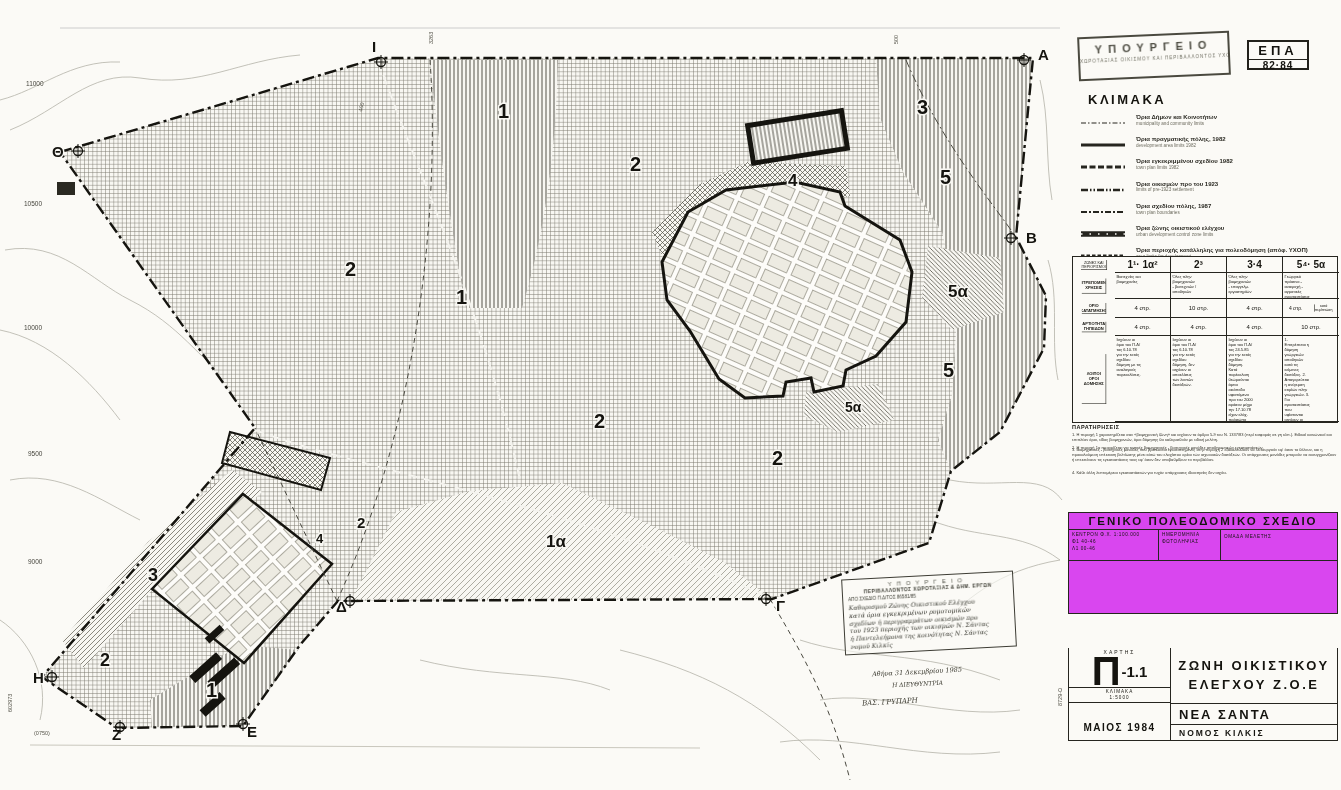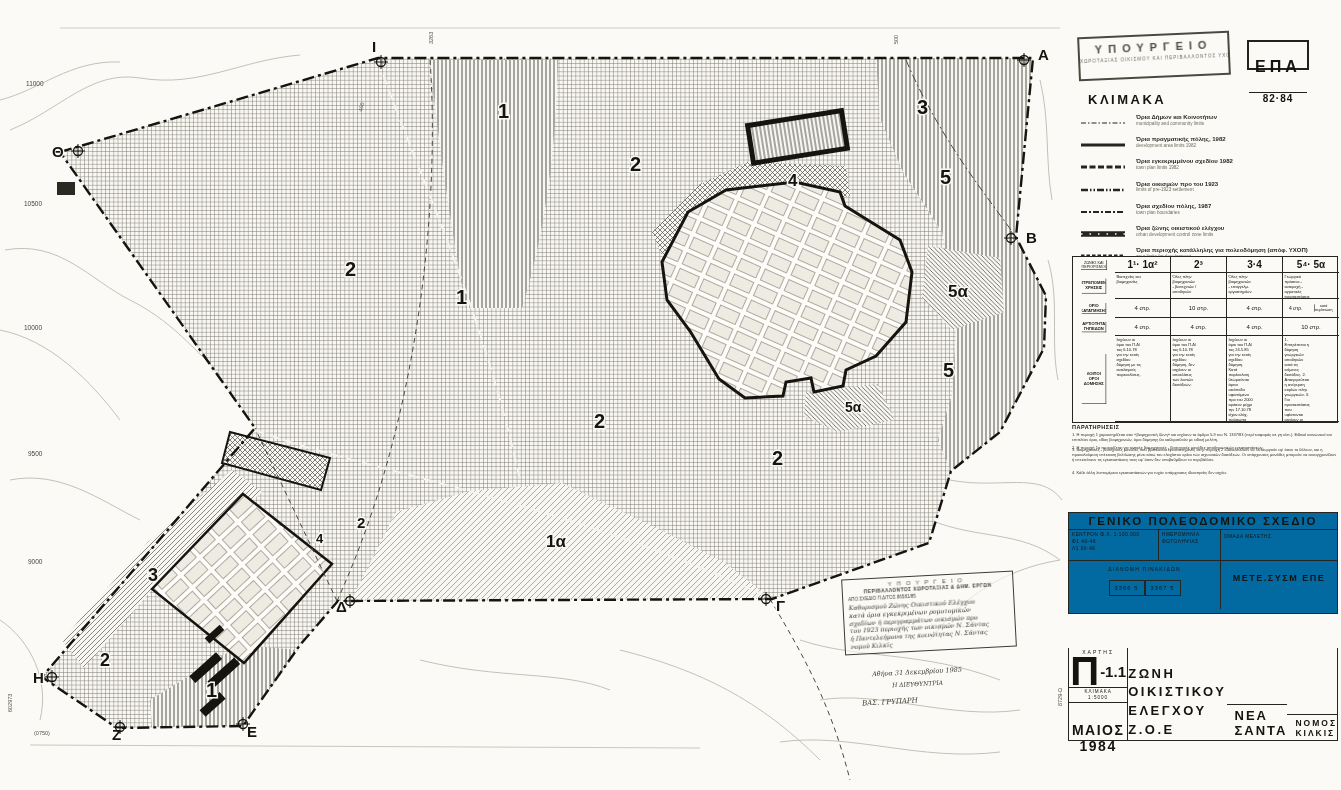--- a/index.html
+++ b/index.html
@@ -7,21 +7,21 @@
          font-family:"Liberation Sans",sans-serif;color:#15140f;}
   .pos{position:absolute;}
   svg text{font-family:"Liberation Sans",sans-serif;}
   
   .stampM{position:absolute;left:1078px;top:34px;width:152px;height:44px;border:2px solid #4a493f;
           transform:rotate(-2.5deg);box-sizing:border-box;text-align:center;filter:blur(.25px);}
   .stampM .l1{font-weight:bold;font-size:11px;letter-spacing:6px;color:#4d4c42;margin-top:5px;}
   .stampM .l2{font-size:4.5px;letter-spacing:1px;color:#6d6c5f;margin-top:3px;white-space:nowrap;overflow:hidden;}
   .epa{position:absolute;left:1247px;top:40px;width:62px;height:30px;border:2.5px solid #22211b;
        box-sizing:border-box;text-align:center;background:#fbfaf6;}
-  .epa .a{font-weight:bold;font-size:16px;letter-spacing:4px;border-bottom:1.5px solid #22211b;padding:16px 0;}
+  .epa .a{font-weight:bold;font-size:13px;letter-spacing:4px;border-bottom:1.5px solid #22211b;padding:1px 0;}
   .epa .b{font-weight:bold;font-size:10px;letter-spacing:1px;padding-top:0px;}
   
   .legTitle{position:absolute;left:1088px;top:92px;font-weight:bold;font-size:13px;letter-spacing:2.5px;}
   .legend{position:absolute;left:1080px;top:114px;width:256px;}
   .leg-row{display:flex;align-items:flex-start;margin-bottom:3.2px;}
   .leg-sym{width:48px;flex:0 0 48px;margin-top:1px;}
   .leg-txt{margin-left:8px;line-height:1.15;}
   .leg-gr{font-size:6px;font-weight:bold;color:#2a2922;white-space:nowrap;}
   .leg-en{font-size:4.6px;color:#6e6d60;white-space:nowrap;}
   
@@ -38,21 +38,21 @@
   .zc-split{display:flex;width:100%;height:100%;}
   .zc-split span{flex:1;display:flex;align-items:center;justify-content:center;font-size:5px;}
   .zc-split span+span{border-left:1px solid #26251f;font-size:6px;transform:scale(.6);}
   .zc-long{align-items:flex-start !important;justify-content:flex-start !important;text-align:left !important;}
   .micro{font-size:8px;transform:scale(.5);transform-origin:0 0;width:196%;line-height:1.25;padding:3px;}
   
   .notes{position:absolute;left:1072px;top:424px;width:266px;}
   .notes h4{margin:0 0 2px 0;font-size:5.5px;letter-spacing:.5px;}
   .note-it{font-size:8px;transform:scale(.5);transform-origin:0 0;width:200%;line-height:1.3;color:#33322a;margin-bottom:-8px;}
   
-  .gps{position:absolute;left:1068px;top:512px;width:270px;height:102px;border:1.6px solid #26251f;box-sizing:border-box;background:#0369a1;}
+  .gps{position:absolute;left:1068px;top:512px;width:270px;height:102px;border:1.6px solid #26251f;box-sizing:border-box;background:#d946ef;}
   .gps-title{border-bottom:1.2px solid #26251f;font-weight:bold;font-size:11.5px;letter-spacing:2px;text-align:center;padding:2px 0;}
   .gps-row2{display:flex;border-bottom:1px solid #26251f;height:30px;}
   .gps-row2>div{border-right:1px solid #26251f;padding:2px 3px;box-sizing:border-box;font-size:4.6px;letter-spacing:.6px;line-height:1.5;}
   .gps-row2>div:last-child{border-right:none;}
   .gps-c1{width:90px;} .gps-c2{width:62px;} .gps-c3{flex:1;padding-top:4px !important;}
   .gps-row3{display:flex;height:48px;}
   .gps-left{width:152px;border-right:1px solid #26251f;box-sizing:border-box;text-align:center;font-size:5px;letter-spacing:1.2px;padding-top:5px;}
   .sheetboxes{display:flex;justify-content:center;margin-top:8px;}
   .sheetboxes span{border:1px solid #26251f;font-size:5.5px;padding:4px 4px;min-width:26px;}
   .gps-right{flex:1;text-align:center;font-weight:bold;font-size:9px;letter-spacing:1.5px;padding-top:12px;}
@@ -60,22 +60,22 @@
   .tblock{position:absolute;left:1068px;top:648px;width:270px;height:114px;box-sizing:border-box;}
   .tb-bar{border:1.6px solid #26251f;font-weight:bold;font-size:9.5px;letter-spacing:1.2px;text-align:center;
           padding:3px 0;background:#fbfaf6;}
   .tb-body{display:flex;border:1.6px solid #26251f;border-top:none;height:92px;background:#fbfaf6;}
   .tb-left{width:102px;border-right:1.2px solid #26251f;display:flex;flex-direction:column;box-sizing:border-box;}
   .tb-chartis{font-size:5px;letter-spacing:2px;text-align:center;padding-top:1px;}
   .tb-code{flex:1;display:flex;align-items:center;justify-content:center;font-weight:bold;}
   .tb-code .big{font-size:40px;line-height:.8;}
   .tb-code .sm{font-size:15px;margin-left:1px;}
   .tb-scale{border-top:1px solid #26251f;text-align:center;font-size:4.6px;letter-spacing:1px;padding:1px 0;line-height:1.3;}
-  .tb-date{border-top:1px solid #26251f;text-align:center;font-weight:bold;font-size:14px;letter-spacing:1.5px;padding:19px 0;}
-  .tb-right{flex:1;display:flex;flex-direction:row;align-items:flex-end;}
+  .tb-date{border-top:1px solid #26251f;text-align:center;font-weight:bold;font-size:10px;letter-spacing:1.5px;padding:19px 0;}
+  .tb-right{flex:1;display:flex;flex-direction:column;}
   .tb-zone{flex:1;display:flex;flex-direction:column;align-items:center;justify-content:center;font-weight:bold;font-size:13px;letter-spacing:2.5px;line-height:1.45;}
   .tb-place{border-top:1px solid #26251f;font-weight:bold;font-size:13px;letter-spacing:2px;padding:3px 0 2px 8px;}
   .tb-pref{border-top:1px solid #26251f;font-weight:bold;font-size:8.5px;letter-spacing:2px;padding:3px 0 2px 8px;}
   
   .decree{position:absolute;left:843px;top:575px;width:172px;border:1.5px solid #3c3b33;transform:rotate(-3deg);
           box-sizing:border-box;padding:3px 5px;background:rgba(251,250,246,.65);filter:blur(.15px);color:#3d3c33;}
   .decree .d1{font-size:6px;letter-spacing:5px;text-align:center;color:#55544a;}
   .decree .d2{font-size:4.8px;font-weight:bold;text-align:center;letter-spacing:.5px;margin-top:1px;white-space:nowrap;}
   .decree .d3{font-size:4.6px;margin-top:2px;}
   .decree .hand{font-family:"DejaVu Serif",serif;font-style:italic;font-size:6.2px;line-height:1.25;margin-top:2px;color:#34332b;}
@@ -439,30 +439,20 @@
     <div class="gps-title">ΓΕΝΙΚΟ ΠΟΛΕΟΔΟΜΙΚΟ ΣΧΕΔΙΟ</div>
     <div class="gps-row2">
       <div class="gps-c1">
         <span>ΚΕΝΤΡΟΝ Φ.Χ. 1:100.000</span><br>
         <span>Φ1 40-46</span><br>
         <span>Λ1 00-46</span>
       </div>
       <div class="gps-c2">ΗΜΕΡΟΜΗΝΙΑ ΦΩΤΟΛΗΨΙΑΣ</div>
       <div class="gps-c3">ΟΜΑΔΑ ΜΕΛΕΤΗΣ</div>
     </div>
-    <div class="gps-row3">
-      <div class="gps-left">
-        <div>ΔΙΑΝΟΜΗ ΠΙΝΑΚΙΔΩΝ</div>
-        <div class="sheetboxes">
-          <span>3366 5</span>
-          <span>3367 5</span>
-        </div>
-      </div>
-      <div class="gps-right">ΜΕΤΕ.ΣΥΣΜ ΕΠΕ</div>
-    </div>
   </div>
 
   <div class="tblock">
     <div class="tb-body">
       <div class="tb-left">
         <div class="tb-chartis">ΧΑΡΤΗΣ</div>
         <div class="tb-code">
           <span class="big">Π</span>
           <span class="sm">-1.1</span>
         </div>

